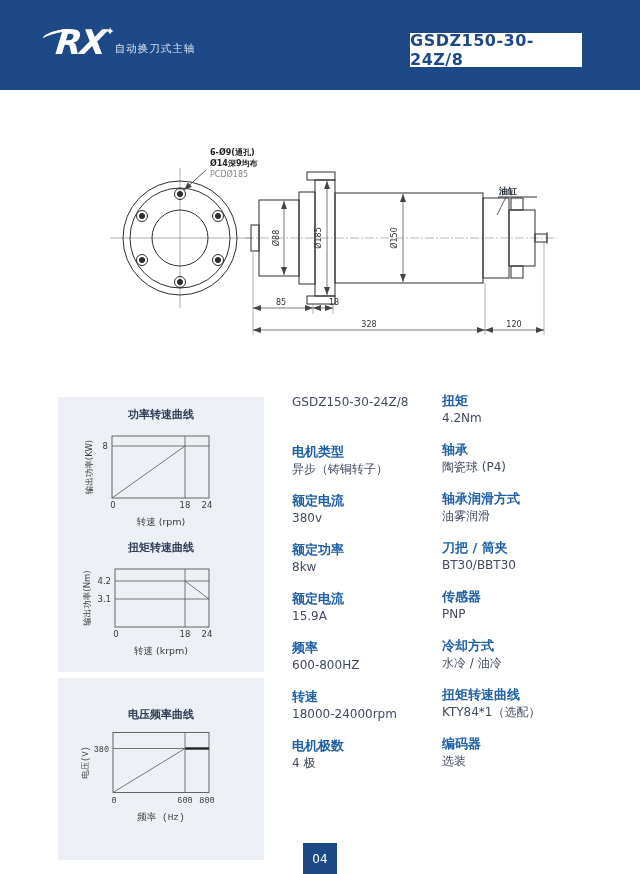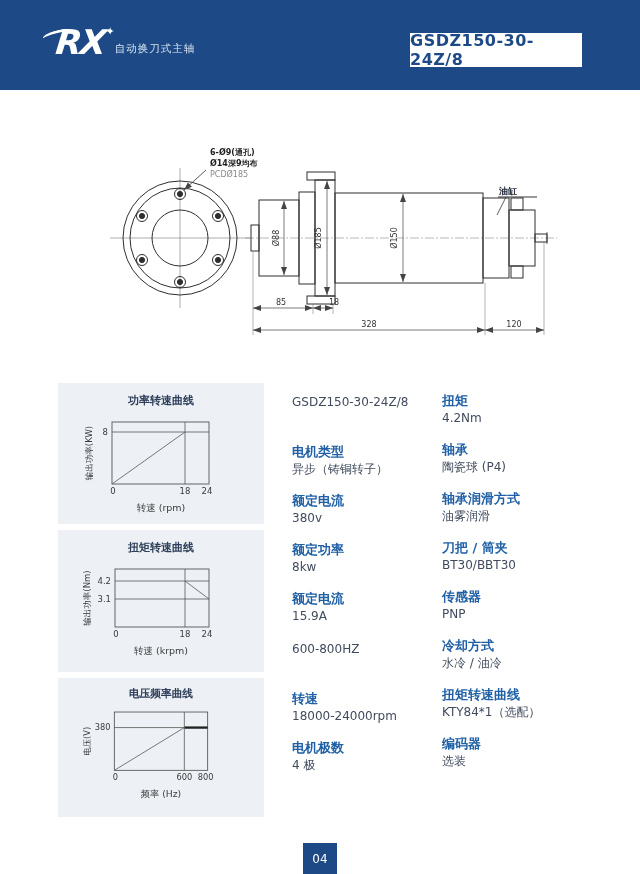--- a/index.html
+++ b/index.html
@@ -19,23 +19,23 @@
   .model-box { position:absolute; left:410px; top:33px; width:172px; height:34px; background:#ffffff;
                display:flex; align-items:center; justify-content:center;
                color:#1d4a87; font-size:16px; font-weight:bold; letter-spacing:0.5px; }
 
   
   .drawing { position:absolute; left:55px; top:130px; width:530px; height:240px; }
   .drawing text { font-family:"DejaVu Sans","Liberation Sans",sans-serif; }
 
   
   .chart-panel { position:absolute; left:58px; width:206px; background:#edf1f6; }
-  .cp1 { top:383px; height:141px; }
+  .cp1 { top:397px; height:141px; }
   .cp2 { top:530px; height:142px; }
-  .cp3 { top:678px; height:139px; }
+  .cp3 { top:678px; height:182px;font-family:Liberation Mono, monospace; }
   .chart-panel svg { display:block; width:206px; height:100%; }
   .c-title { font-size:11px; font-weight:bold; fill:#2e3d58; }
   .c-tick  { font-size:8.5px; fill:#3a3a3a; }
   .c-xlab  { font-size:9.5px; fill:#3a3a3a; }
   .c-ylab  { font-size:8.5px; fill:#3a3a3a; }
   .c-line  { stroke:#555; stroke-width:0.8; fill:none; }
   .c-box   { stroke:#555; stroke-width:0.9; fill:none; }
   .c-thick { stroke:#222; stroke-width:2.4; fill:none; }
 
   
@@ -216,20 +216,21 @@
     </div>
     <div class="spec-item">
       <div class="spec-label">额定功率</div>
       <div class="spec-value">8kw</div>
     </div>
     <div class="spec-item">
       <div class="spec-label">额定电流</div>
       <div class="spec-value">15.9A</div>
     </div>
     <div class="spec-item">
+      <div class="spec-label">频率</div>
       <div class="spec-value">600-800HZ</div>
     </div>
     <div class="spec-item">
       <div class="spec-label">转速</div>
       <div class="spec-value">18000-24000rpm</div>
     </div>
     <div class="spec-item">
       <div class="spec-label">电机极数</div>
       <div class="spec-value">4 极</div>
     </div>

